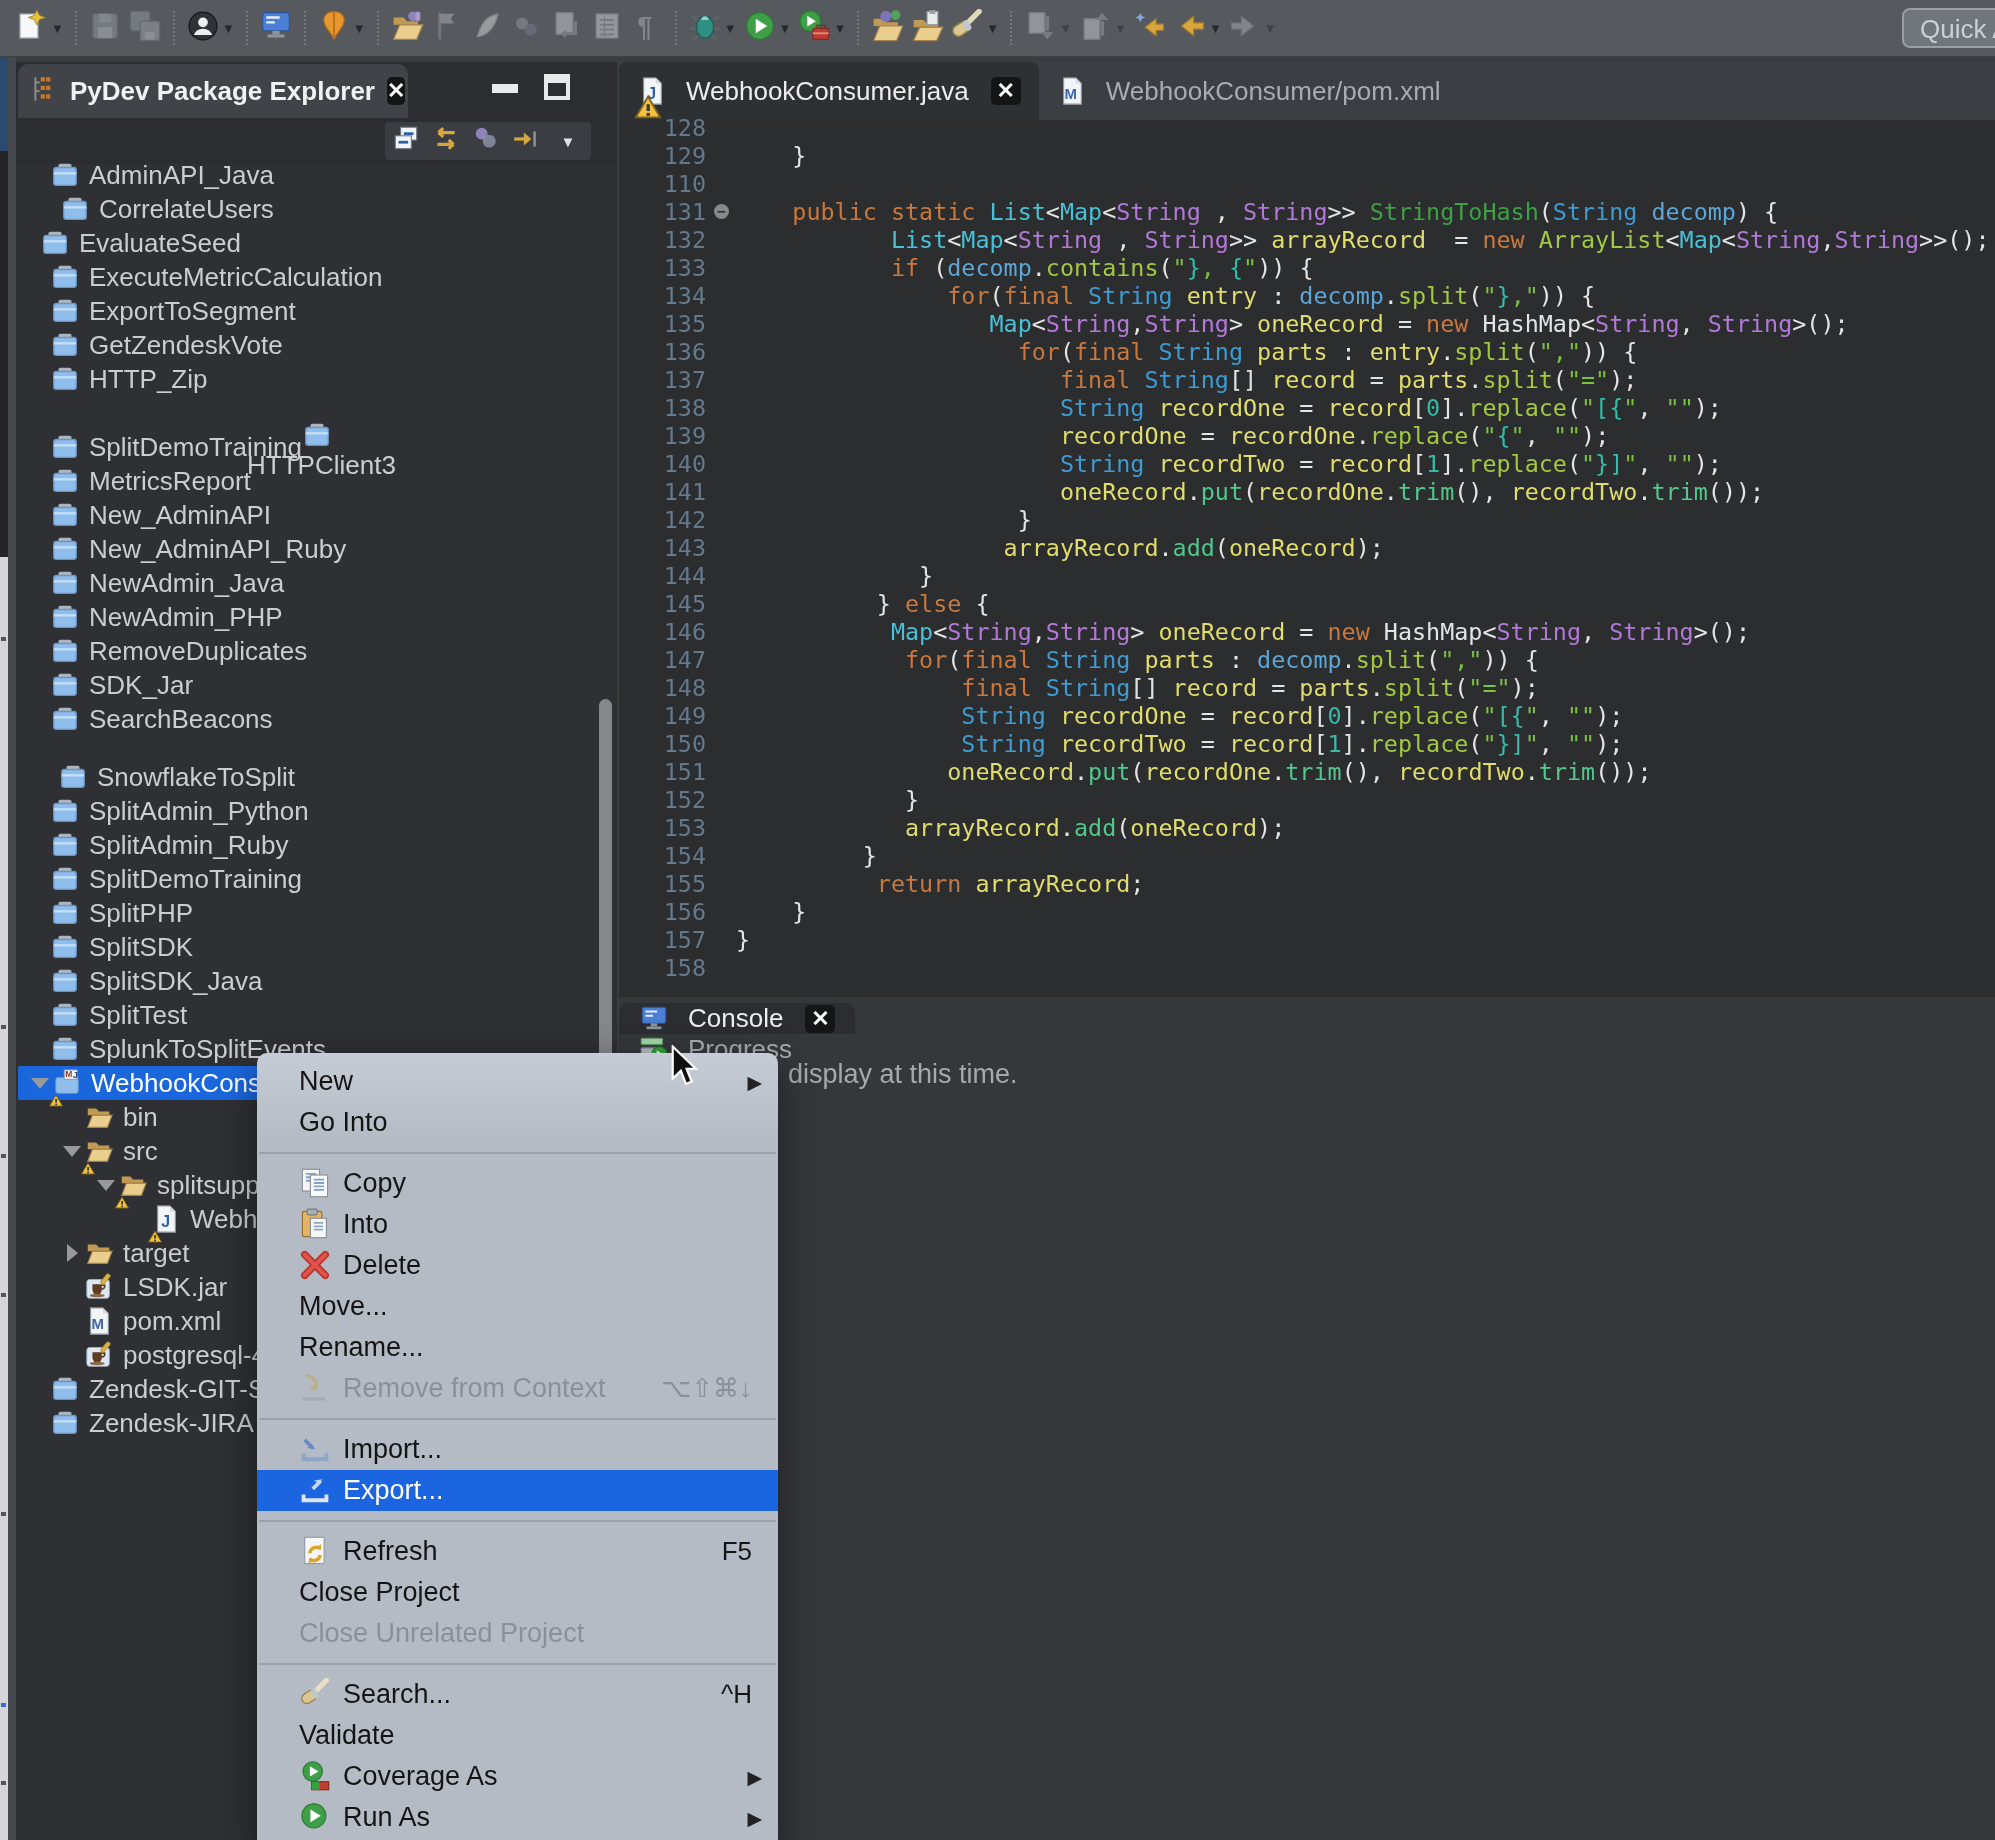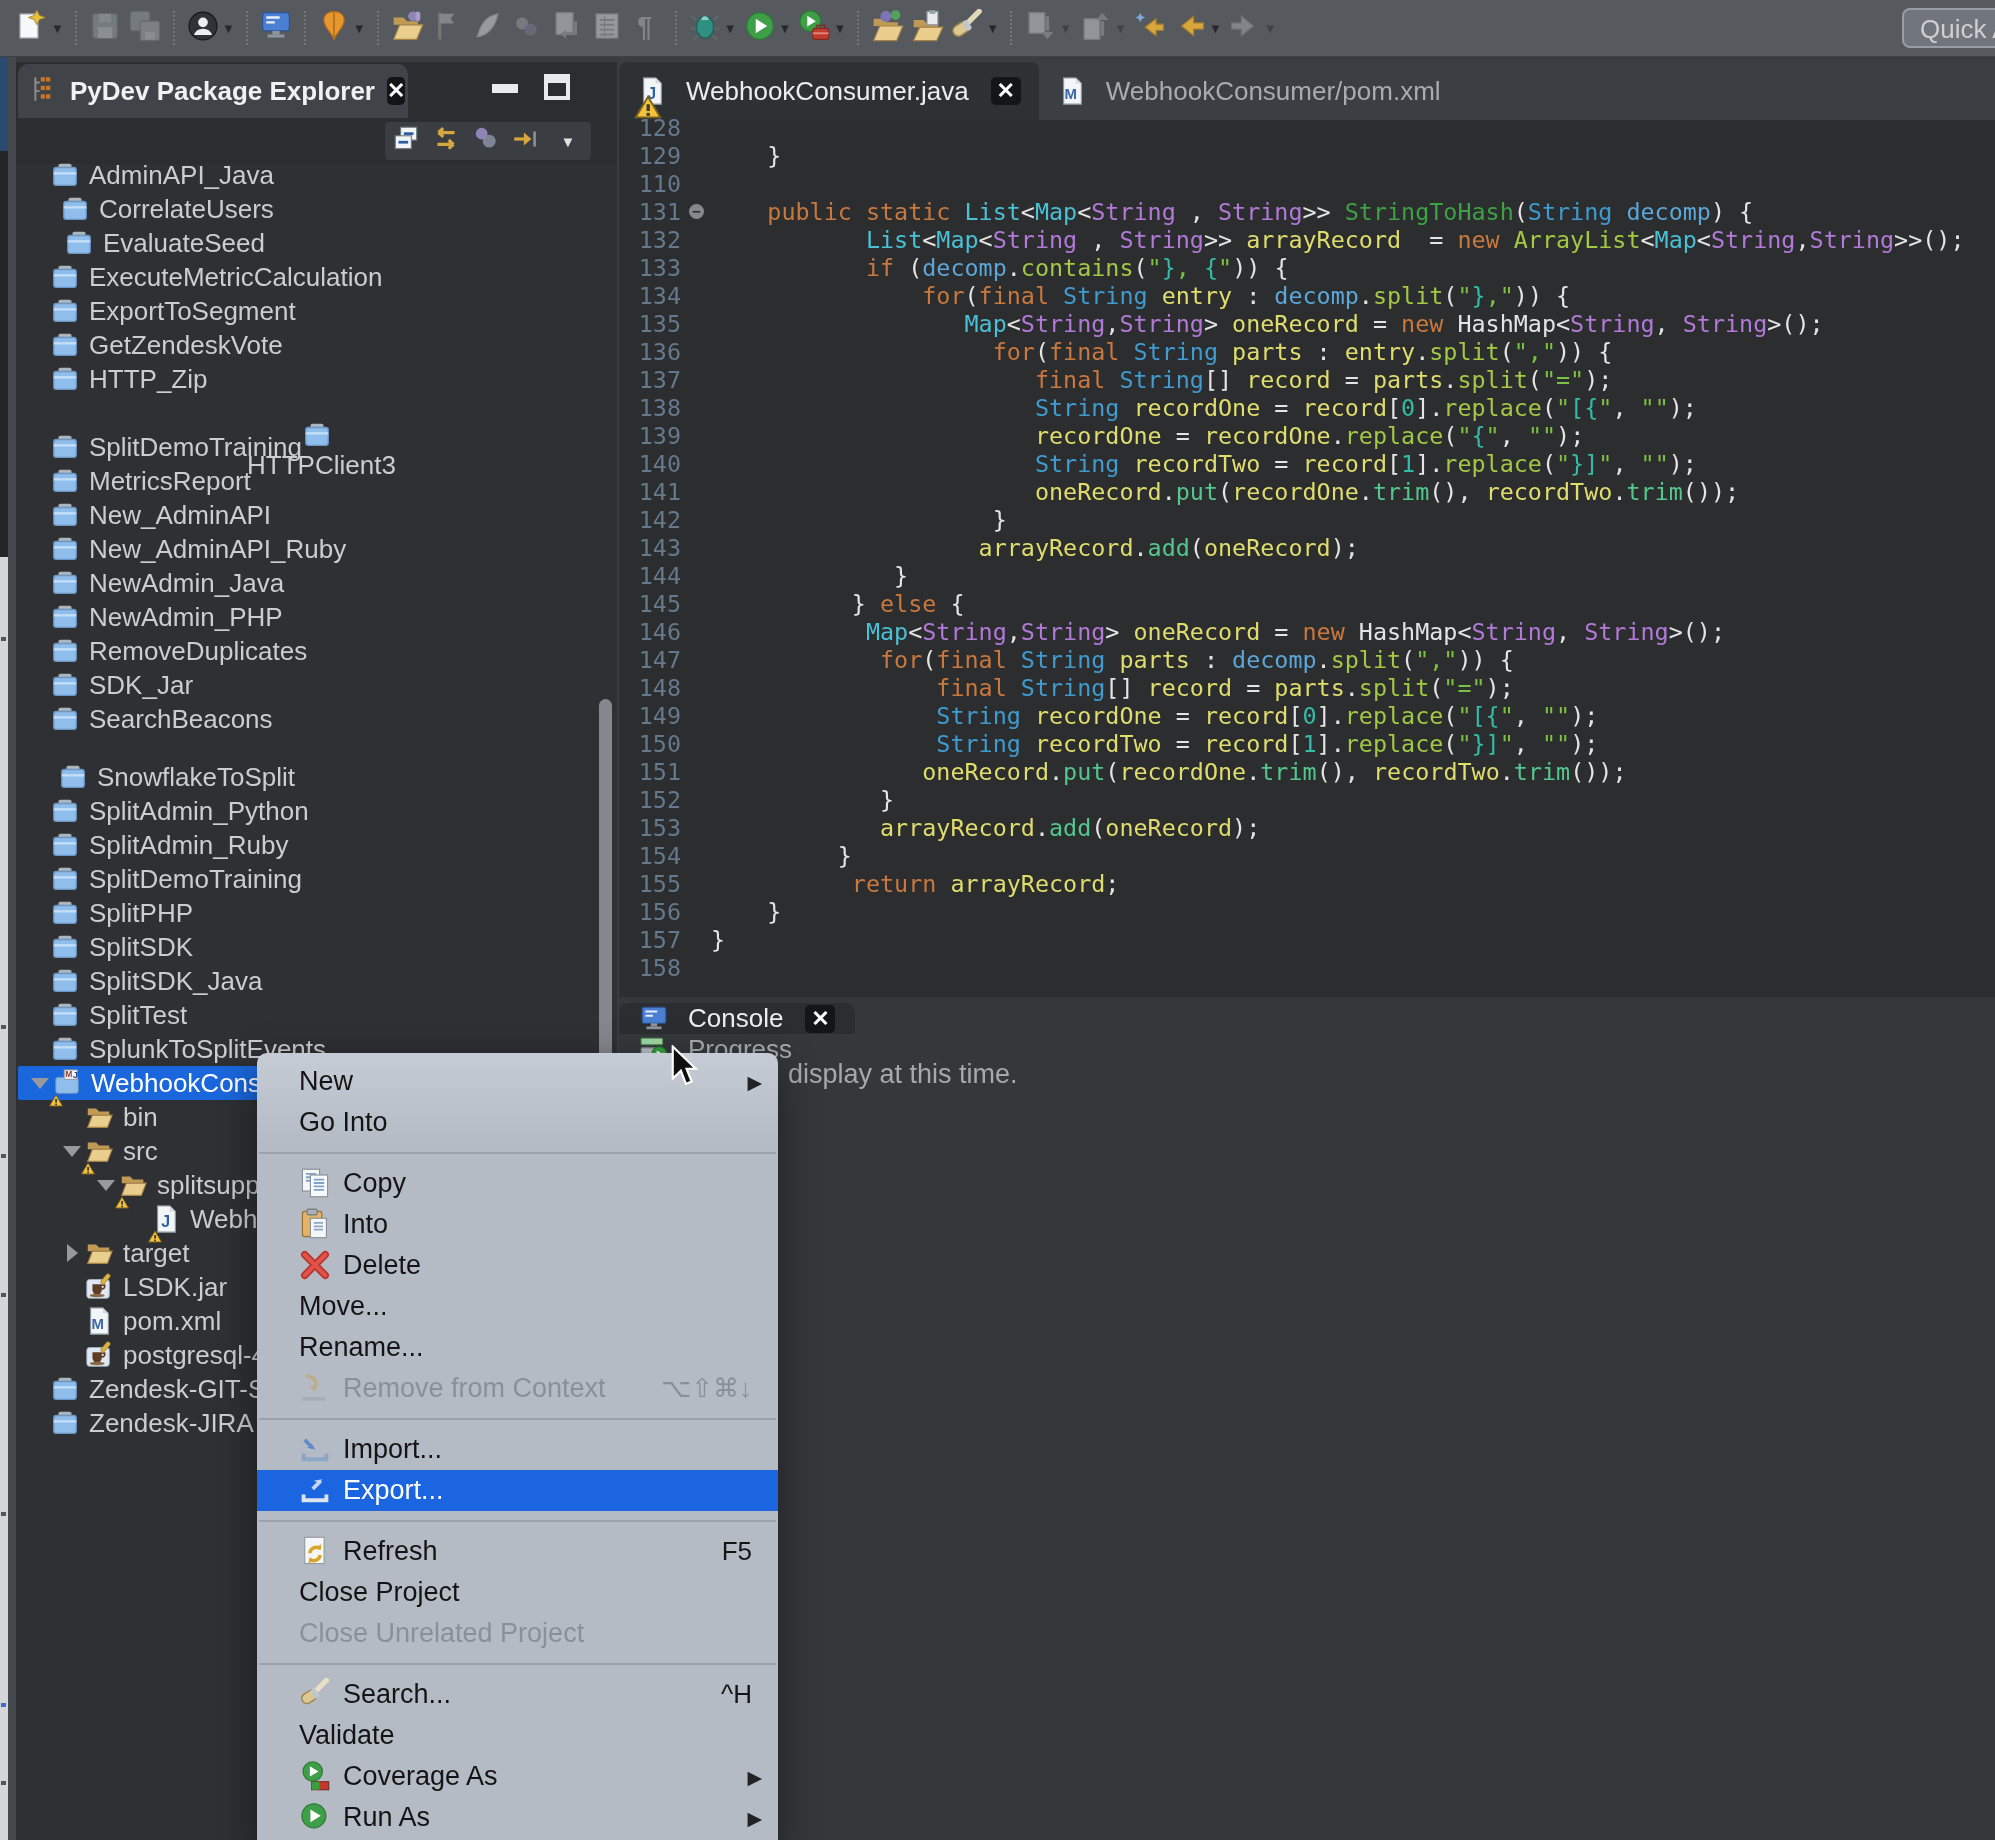--- a/index.html
+++ b/index.html
@@ -48,21 +48,21 @@
   .warnbadge{position:absolute;left:-4px;bottom:-3px;width:16px;height:16px;}
   .scrollv{position:absolute;left:583px;top:637px;width:13px;height:597px;border-radius:7px;background:rgba(205,208,213,.55);}
   
   .editor{position:absolute;left:619px;top:62px;width:1377px;height:935px;background:#2b2d2f;}
   .etabs{position:absolute;left:0;top:0;width:100%;height:58px;background:#3b3e42;display:flex;}
   .etab{display:flex;align-items:center;padding:0 18px;font-size:26px;color:#a9acaf;gap:10px;}
   .etab.act{background:#2e3134;border-radius:8px 8px 0 0;color:#ededee;}
   .etab svg{width:30px;height:30px;}
   .ecode{position:absolute;left:0;top:52px;width:100%;height:884px;overflow:hidden;
          font-family:"DejaVu Sans Mono",monospace;font-size:23.4px;line-height:28px;}
-  .cl{display:flex;height:28px;}
+  .cl{display:flex;height:28px;margin-left:25px;}
   .ln{width:62px;flex:0 0 62px;text-align:right;color:#64798c;padding-right:6px;}
   .fold{width:24px;flex:0 0 24px;position:relative;}
   .fold i{position:absolute;left:2px;top:6px;width:15px;height:15px;border-radius:50%;background:#85888c;color:#2b2d2f;
           font-style:normal;font-size:14px;line-height:14px;text-align:center;font-weight:bold;}
   .ct{white-space:pre;}
   .kw{color:#c9783e}.cy{color:#4ac0d6}.pu{color:#b379d8}.bl{color:#3f9bd0}.gr{color:#3ea144}
   .li{color:#a3c844}.st{color:#7cc242}.mi2{color:#54c78c}.va{color:#e0dd6c}.te{color:#35bca8}
   .pl{color:#e4e4e4}.lb{color:#5ca6d8}
   
   .console{position:absolute;left:619px;top:997px;width:1377px;height:844px;background:#35383b;}
@@ -349,21 +349,21 @@
         </div>
         <div class="trow" style="padding-left: 20px;">
           <span class="tri"></span>
           <span class="ticon"><svg viewBox="0 0 32 32" xmlns="http://www.w3.org/2000/svg">
               <rect x="9" y="4" width="14" height="6" rx="2" fill="#adb6be"></rect>
               <rect x="4" y="8" width="24" height="19" rx="2.5" fill="#8fbeec" stroke="#6c95c2" stroke-width="1.4"></rect>
               <path d="M4 13h24v2.5H4z" fill="#cfe4f8" opacity=".85"></path>
             </svg></span>
           <span class="tlabel">CorrelateUsers</span>
         </div>
-        <div class="trow" style="padding-left: 24px;">
+        <div class="trow" style="padding-left: 0;">
           <span class="tri"></span>
           <span class="ticon"><svg viewBox="0 0 32 32" xmlns="http://www.w3.org/2000/svg">
               <rect x="9" y="4" width="14" height="6" rx="2" fill="#adb6be"></rect>
               <rect x="4" y="8" width="24" height="19" rx="2.5" fill="#8fbeec" stroke="#6c95c2" stroke-width="1.4"></rect>
               <path d="M4 13h24v2.5H4z" fill="#cfe4f8" opacity=".85"></path>
             </svg></span>
           <span class="tlabel">EvaluateSeed</span>
         </div>
         <div class="trow" style="padding-left: 10px;">
           <span class="tri"></span>

